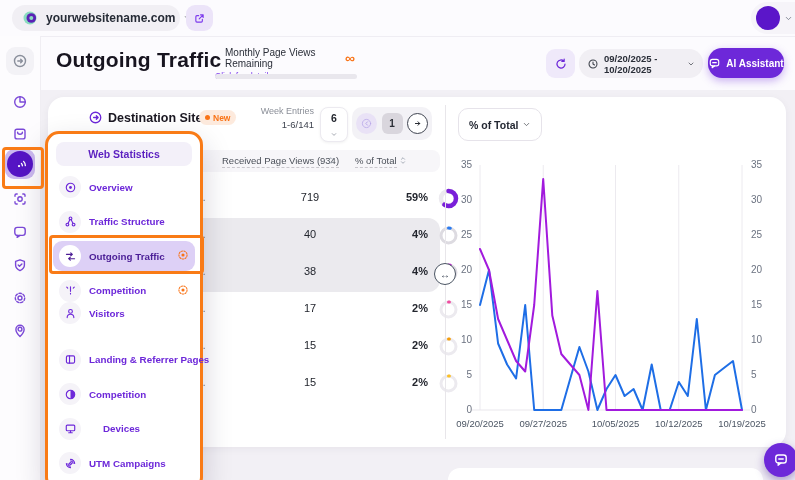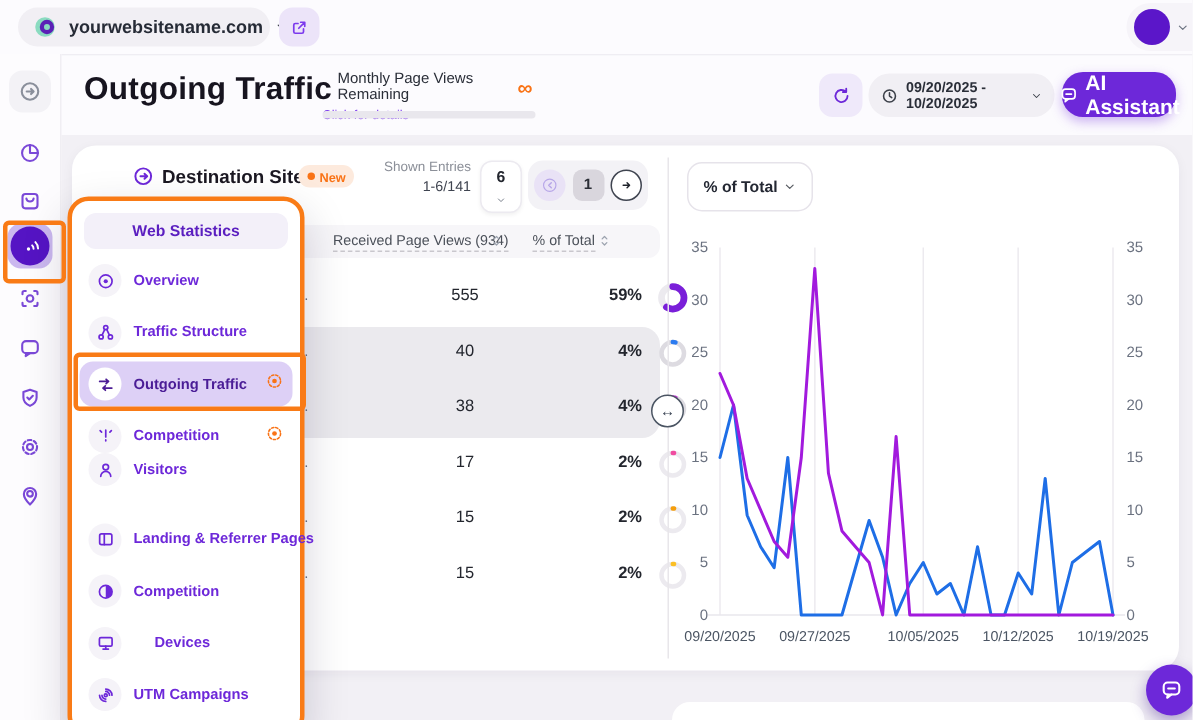--- a/index.html
+++ b/index.html
@@ -30,21 +30,21 @@
   #quota-bar{left:175px;top:37px;width:142px;height:5px;background:#e9e7ed;border-radius:3px;}
   #quota-inf{left:305px;top:13px;font-size:14px;font-weight:bold;color:#f97316;}
   #refresh-btn{left:506px;top:12px;width:29px;height:29px;background:#efe9fa;border-radius:9px;
     display:flex;align-items:center;justify-content:center;color:#6d28d9;cursor:pointer;}
   #date-pill{left:539px;top:12px;width:124px;height:29px;background:#f1eff4;border-radius:14px;
     display:flex;align-items:center;gap:5px;padding:0 8px;box-sizing:border-box;cursor:pointer;color:#3c4049;}
   #date-pill .lbl{font-size:9.5px;font-weight:600;color:#2a2e38;}
   #ai-btn{left:668px;top:11px;width:76px;height:30px;background:#6d28d9;border-radius:14px;
     display:flex;align-items:center;justify-content:center;gap:5px;color:#fff;cursor:pointer;
     box-shadow:0 3px 8px rgba(109,40,217,.35);}
-  #ai-btn .lbl{font-size:14px;font-weight:bold;}
+  #ai-btn .lbl{font-size:10px;font-weight:bold;}
 
   
   #rail{left:0;top:36px;width:40px;height:444px;background:#fdfcfe;border-right:1px solid #f0eef3;}
   .rail-btn{position:absolute;left:6px;width:28px;height:28px;border-radius:9px;display:flex;
     align-items:center;justify-content:center;color:#7b49d8;cursor:pointer;}
   .rail-btn.muted{background:#f3f2f6;color:#8a8f9b;}
   #rail-active-wrap{position:absolute;left:5px;top:150px;width:30px;height:30px;background:#cbb8ef;
     border-radius:9px;display:flex;align-items:center;justify-content:center;cursor:pointer;}
   #rail-active{width:26px;height:26px;border-radius:50%;background:#5514c4;color:#fff;
     display:flex;align-items:center;justify-content:center;}
@@ -291,21 +291,21 @@
         <circle cx="8" cy="8" r="5.6"></circle>
         <path d="M6 8 h4.6 M8.9 6.2 10.8 8 8.9 9.8"></path>
       </svg>
   </span>
   <div id="tbl-title" class="abs">Destination Sites</div>
   <div id="new-badge" class="abs">
     <span class="dot"></span>
     <span class="lbl">New</span>
   </div>
   <div id="shown-entries" class="abs">
-    <div class="t">Shown Entries</div>
+    <div class="t">Week Entries</div>
     <div class="v">1-6/141</div>
   </div>
   <div id="page-size" class="abs">
     <div class="v">6</div>
     <span class="ic" style="color:#6b7280">
       <svg width="8" height="7" viewBox="0 0 16 16">
           <path d="M4 6 8 10 12 6"></path>
         </svg>
     </span>
   </div>
@@ -338,21 +338,21 @@
   <div class="col-lbl abs" style="left:355px;">% of Total</div>
   <span class="sort-ic abs ic" style="left:398px;">
     <svg width="10" height="11" viewBox="0 0 16 16">
         <path d="M5.5 6 8 3.5 10.5 6 M5.5 10 8 12.5 10.5 10"></path>
       </svg>
   </span>
   <div id="row-highlight" class="abs"></div>
   <div id="rows">
       <div class="trow" style="top: 181px;">
         <span class="site" style="top: 11px;">..</span>
-        <span class="views">555</span>
+        <span class="views">719</span>
         <span class="pct">59%</span>
         <span class="donut">
           <svg width="21" height="21" viewBox="0 0 21 21">
             <circle cx="10.5" cy="10.5" r="7.5" fill="none" stroke="#eceaef" stroke-width="4.5"></circle>
             <circle cx="10.5" cy="10.5" r="7.5" fill="none" stroke="#7a1fd9" stroke-width="4.5" stroke-linecap="round" stroke-dasharray="27.80 47.12" transform="rotate(-90 10.5 10.5)"></circle>
           </svg>
         </span>
       </div>
       <div class="trow" style="top: 218px;">
         <span class="site" style="top: 11px;">..</span>

